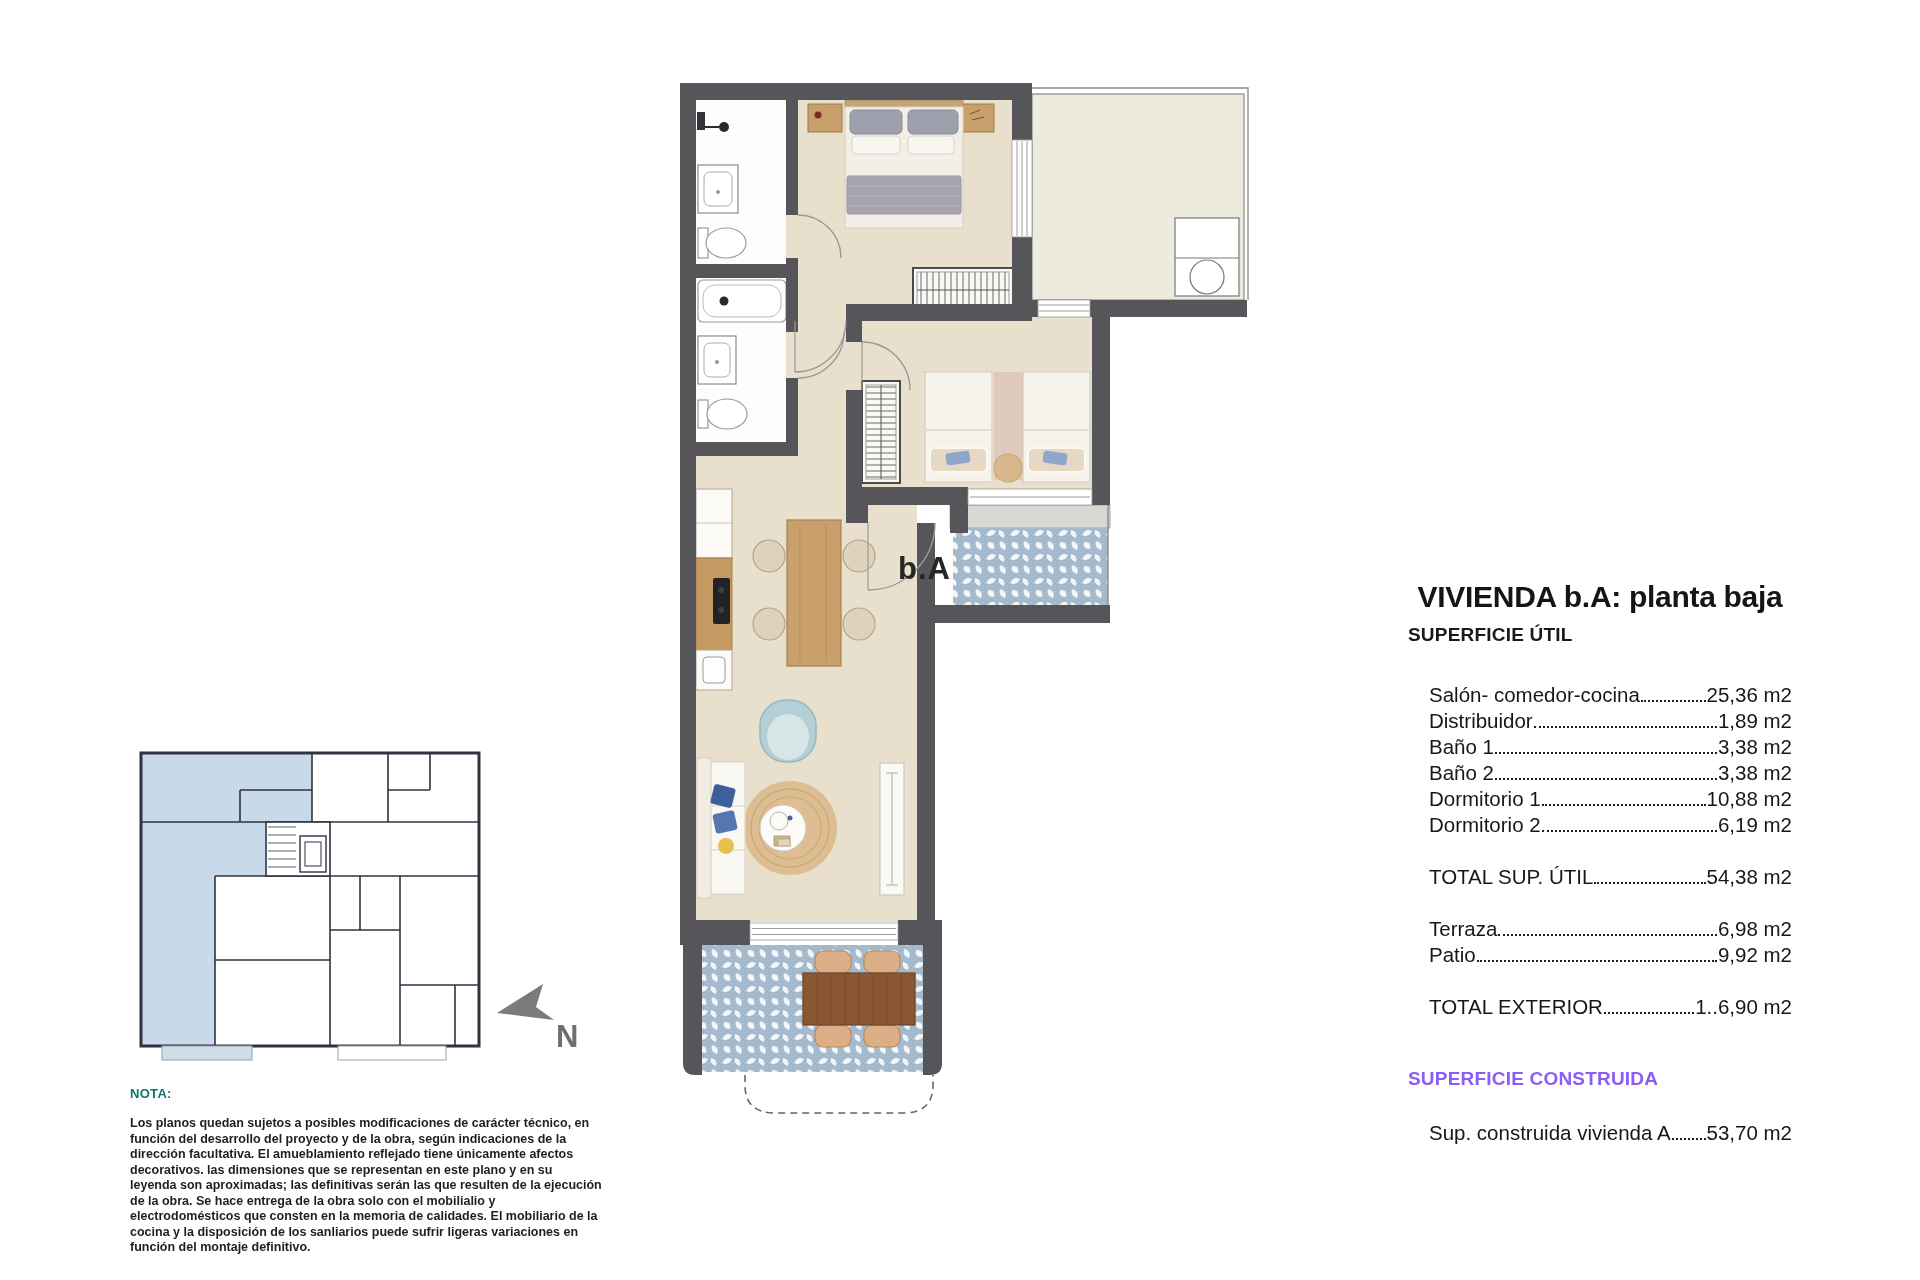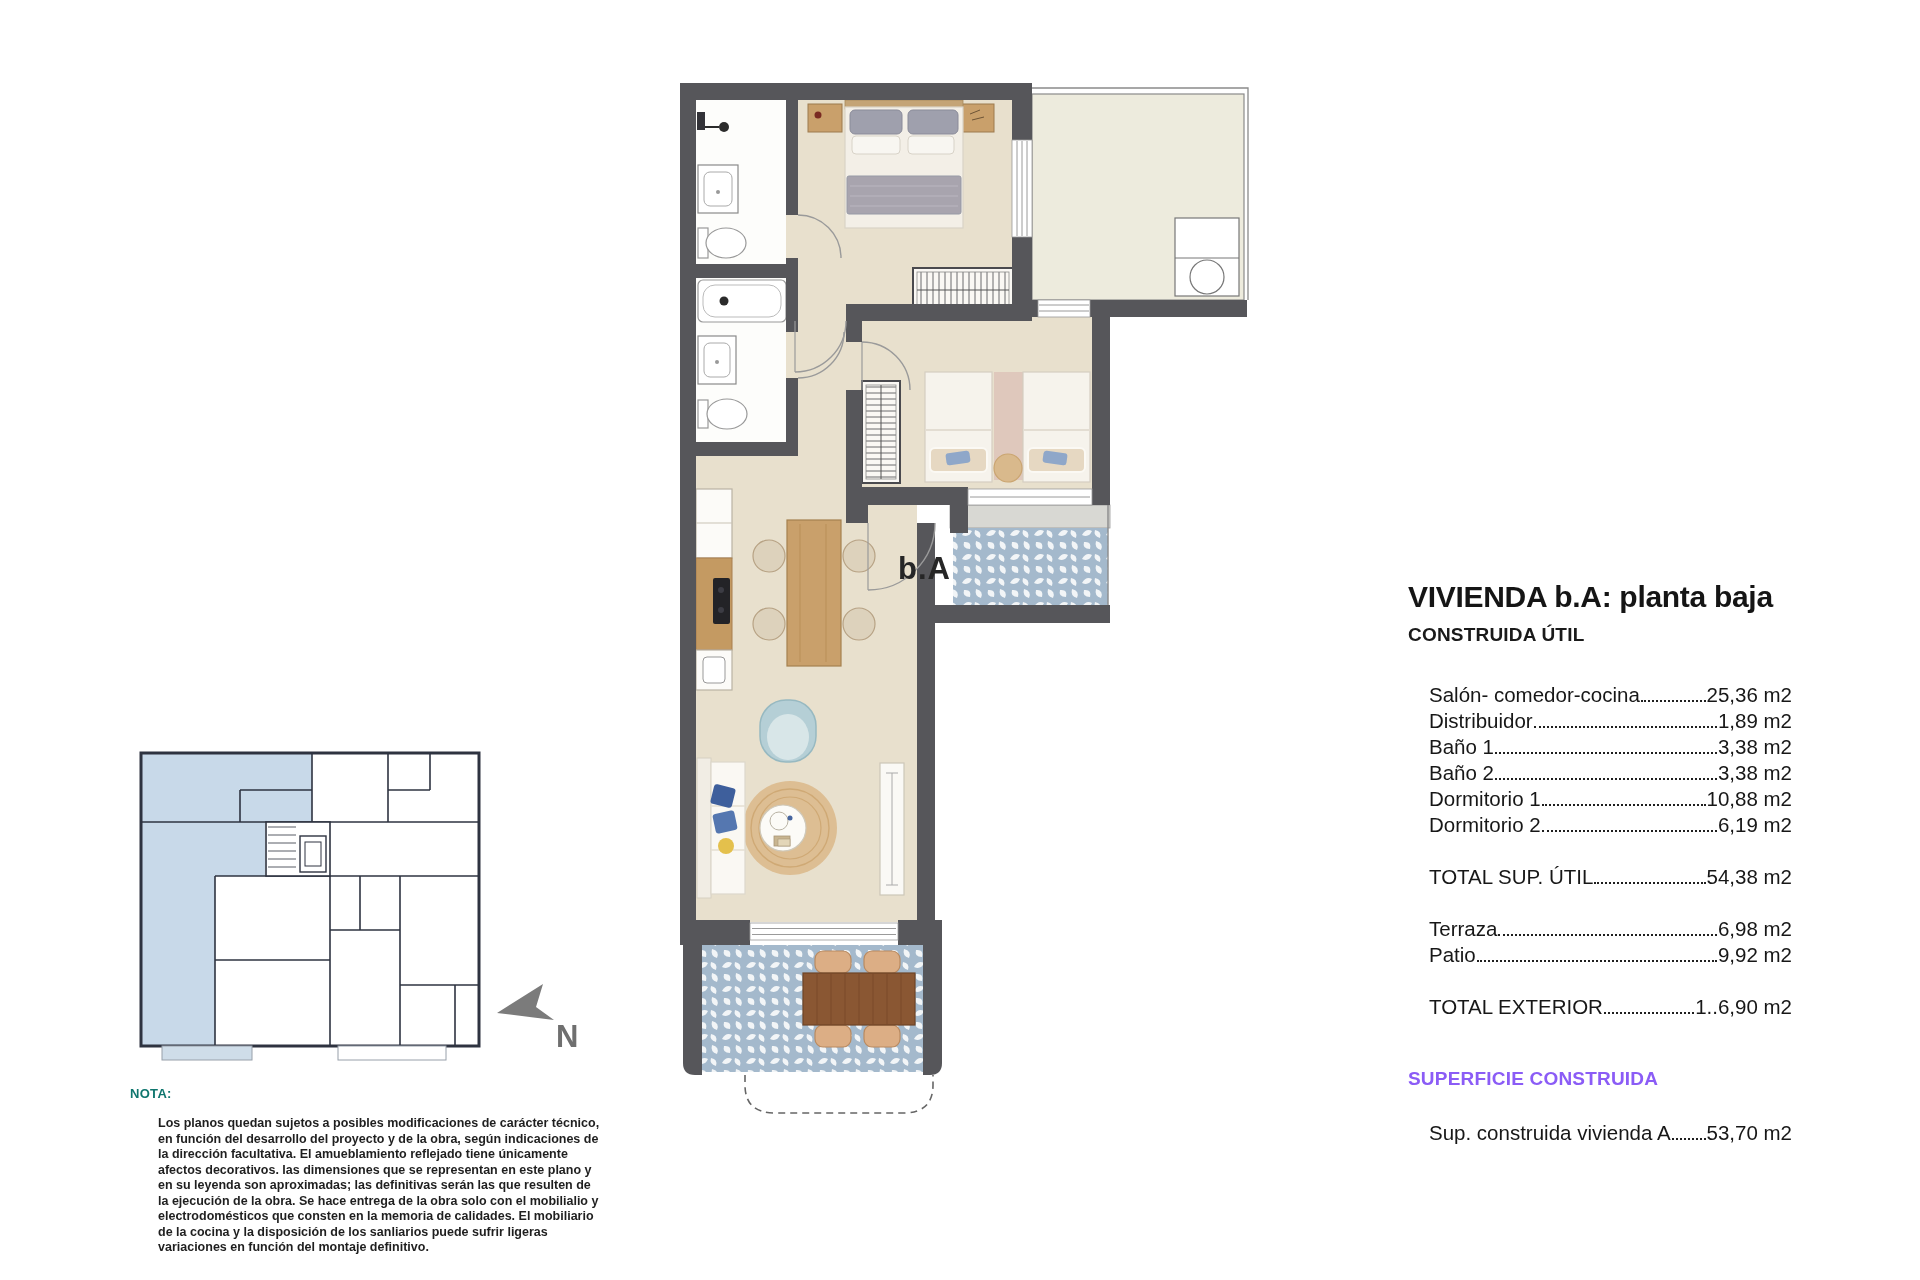--- a/index.html
+++ b/index.html
@@ -2,34 +2,34 @@
 <html><head>
 <meta charset="utf-8">
 <style>
   html,body{margin:0;padding:0;background:#ffffff;}
   .page{position:relative;width:1920px;height:1280px;background:#ffffff;overflow:hidden;
         font-family:"Liberation Sans",sans-serif;color:#1b1b1b;}
   #plan-svg{position:absolute;left:0;top:0;}
 
   
   .titleblock{position:absolute;left:1408px;top:580px;width:384px;}
-  .tb-title{font-size:30px;font-weight:600;letter-spacing:-0.3px;white-space:nowrap;margin:0;color:#151515;}
+  .tb-title{font-size:30px;font-weight:600;letter-spacing:-0.3px;white-space:nowrap;margin:0;color:#151515;text-align:center;}
   .tb-sub{font-size:19px;font-weight:700;letter-spacing:0.2px;margin-top:10px;color:#1a1a1a;}
   .areas{margin-top:36px;font-size:20.5px;color:#171717;}
   .row{display:flex;align-items:baseline;line-height:26px;margin-left:21px;}
   .row .lbl{white-space:nowrap;}
   .row .val{white-space:nowrap;}
   .dots{flex:1;border-bottom:2.4px dotted #1f1f1f;margin:0 1px 4px 1px;min-width:12px;}
   .sp26{height:26px;} .sp48{height:48px;} .sp30{height:30px;}
   .tb-sub2{font-size:19px;font-weight:700;letter-spacing:0.2px;color:#8b5cf6;}
 
   
   .nota{position:absolute;left:130px;top:1086px;width:472px;}
   .nota-h{font-size:13px;font-weight:700;letter-spacing:0.3px;color:#0f766e;}
-  .nota-b{margin-top:15px;font-size:12.5px;line-height:15.5px;font-weight:600;color:#1f1f1f;margin-left:28px;}
+  .nota-b{margin-top:15px;font-size:12.5px;line-height:15.5px;font-weight:600;color:#1f1f1f;}
 </style>
 </head>
 <body>
 
 <div class="page">
 
 <svg id="plan-svg" width="1920" height="1280" viewBox="0 0 1920 1280" xmlns="http://www.w3.org/2000/svg">
   <defs>
     <pattern id="tileLeaf" width="24" height="24" patternUnits="userSpaceOnUse">
       <rect width="24" height="24" fill="#a4b9cc"></rect>
@@ -322,21 +322,21 @@
   </g>
 
   <g>
     <polygon points="497,1013 543,984 536,1007 554,1020" fill="#7b7b7b"></polygon>
     <text x="556" y="1047" font-family="Liberation Sans, sans-serif" font-size="31" font-weight="bold" fill="#6f6f6f">N</text>
   </g>
 </svg>
 
 <div class="titleblock">
   <h1 class="tb-title">VIVIENDA b.A: planta baja</h1>
-  <div class="tb-sub">CONSTRUIDA ÚTIL</div>
+  <div class="tb-sub">SUPERFICIE ÚTIL</div>
 
   <div class="areas">
     <div class="row">
       <span class="lbl">Salón- comedor-cocina</span>
       <span class="dots"></span>
       <span class="val">25,36 m2</span>
     </div>
     <div class="row">
       <span class="lbl">Distribuidor</span>
       <span class="dots"></span>

